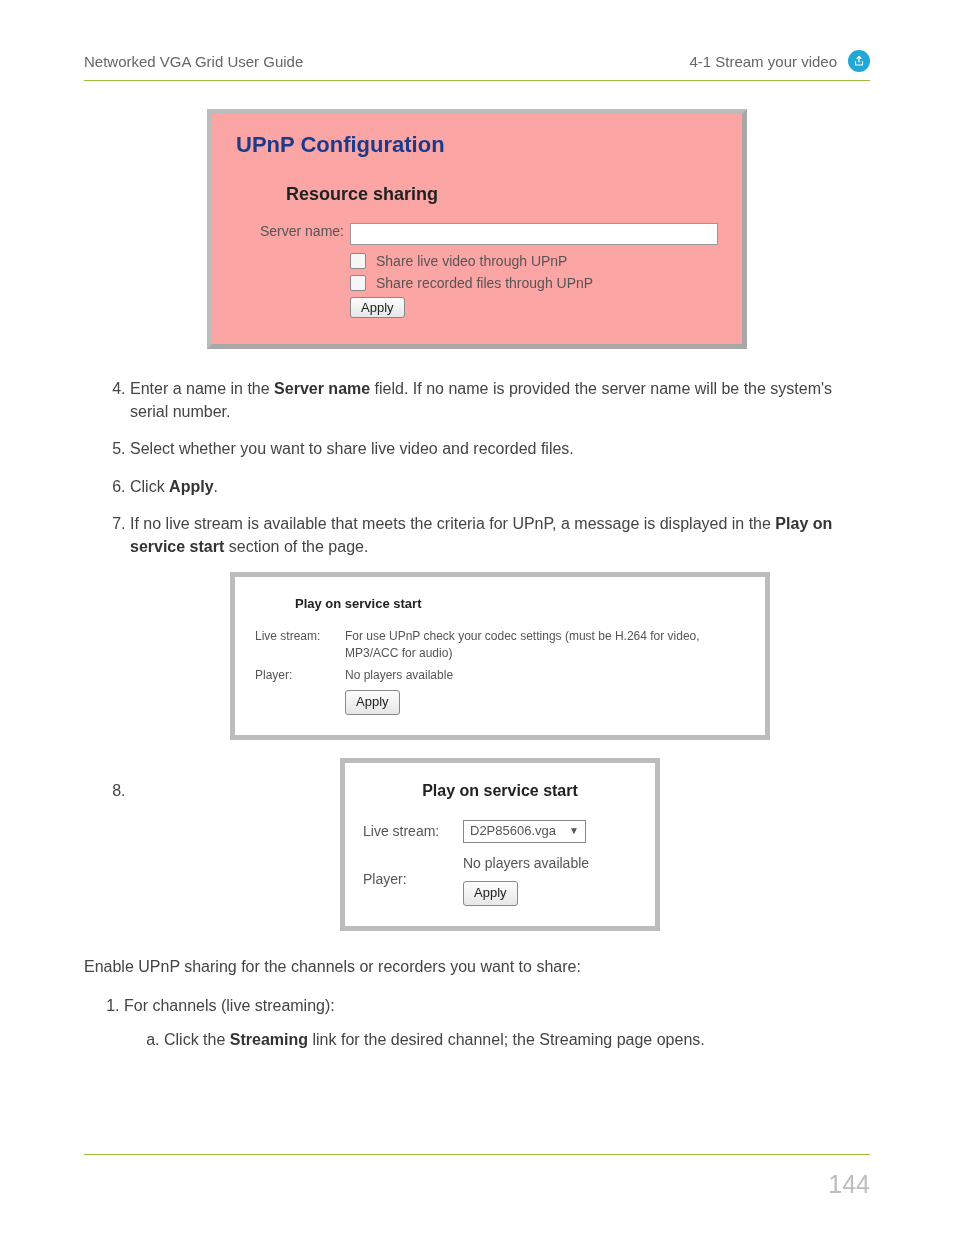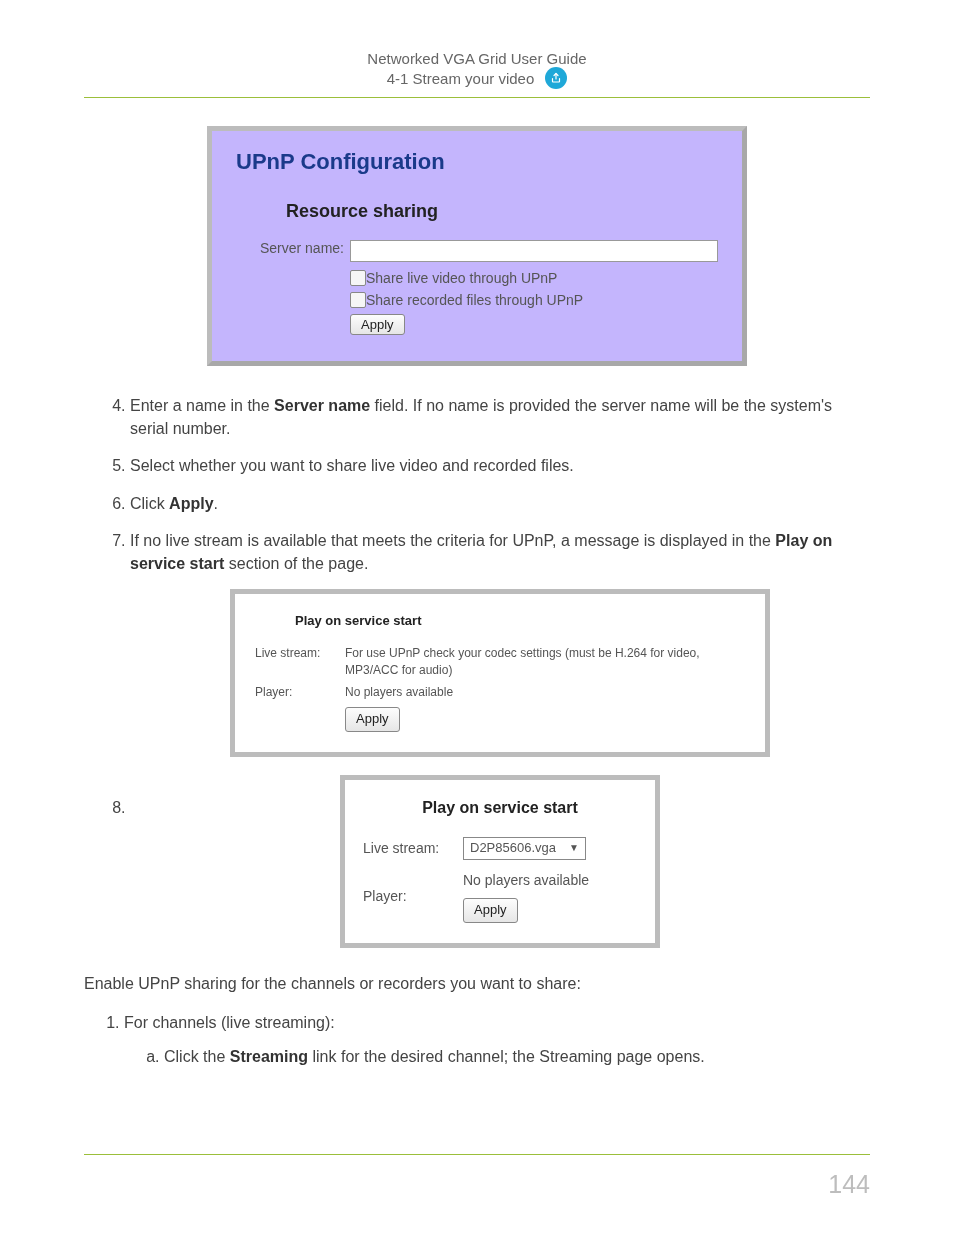--- a/index.html
+++ b/index.html
@@ -1,30 +1,30 @@
 <!DOCTYPE html>
 <html><head>
 <meta charset="utf-8">
 <style>
   html,body{margin:0;padding:0;background:#fff;color:#333;font-family:"Segoe UI","Helvetica Neue",Arial,sans-serif;font-size:16px;}
   .page{width:954px;min-height:1235px;margin:0 auto;padding:50px 84px 40px 84px;box-sizing:border-box;position:relative;}
-  .header-row{display:flex;justify-content:space-between;align-items:center;border-bottom:1px solid #9bbf3a;padding-bottom:8px;margin-bottom:28px;flex-direction:column;}
+  .header-row{display:flex;justify-content:space-between;align-items:center;border-bottom:1px solid #9bbf3a;padding-bottom:8px;margin-bottom:28px;}
   .header-left,.header-right{color:#666;font-size:15px;}
   .header-right{display:flex;align-items:center;gap:11px;}
   .share-badge{width:22px;height:22px;border-radius:50%;background:#1fa8d8;display:flex;align-items:center;justify-content:center;}
   .share-badge svg{display:block;}
   
-  .panel1{width:540px;margin:0 auto 28px auto;border:5px solid #bcbcbc;border-right-color:#a8a8a8;border-bottom-color:#a8a8a8;background:#c4b5fd;padding:18px 24px 26px 24px;box-sizing:border-box;}
+  .panel1{width:540px;margin:0 auto 28px auto;border:5px solid #bcbcbc;border-right-color:#a8a8a8;border-bottom-color:#a8a8a8;background:#fca5a5;padding:18px 24px 26px 24px;box-sizing:border-box;}
   .panel1 h1{margin:0 0 26px 0;color:#1a3a8a;font-family:Verdana,Geneva,sans-serif;font-size:22px;font-weight:700;}
   .sub1{font-family:Verdana,Geneva,sans-serif;font-weight:700;font-size:18px;margin:0 0 18px 50px;color:#222;}
   .row1{display:flex;align-items:flex-start;margin-bottom:8px;}
   .lbl1{width:108px;text-align:right;padding-right:6px;color:#555;font-size:14px;font-family:Verdana,Geneva,sans-serif;}
   .txt-input{flex:1;height:20px;border:1px solid #999;background:#fff;}
   .opt-col{margin-left:114px;color:#555;font-size:14px;font-family:Verdana,Geneva,sans-serif;}
-  .opt{display:flex;align-items:center;margin-bottom:6px;}
+  .opt{display:flex;align-items:center;gap:10px;margin-bottom:6px;}
   .cb{width:14px;height:14px;border:1px solid #888;border-radius:2px;background:#f6f6f6;}
   .btn{display:inline-block;border:1px solid #888;border-radius:3px;background:linear-gradient(#fdfdfd,#e6e6e6);font-size:13px;padding:2px 10px;font-family:Arial,sans-serif;color:#222;}
   
   .body{font-size:16px;color:#444;line-height:1.45;}
   ol.main{padding-left:46px;margin:0;}
   ol.main>li{margin-bottom:14px;}
   ol.main>li>span{display:inline;}
   .bold{font-weight:700;color:#333;}
   
   .panel2{width:540px;margin:14px auto 18px auto;border:5px solid #bcbcbc;background:#fff;padding:18px 20px 20px 20px;box-sizing:border-box;font-family:Verdana,Geneva,sans-serif;color:#555;}

